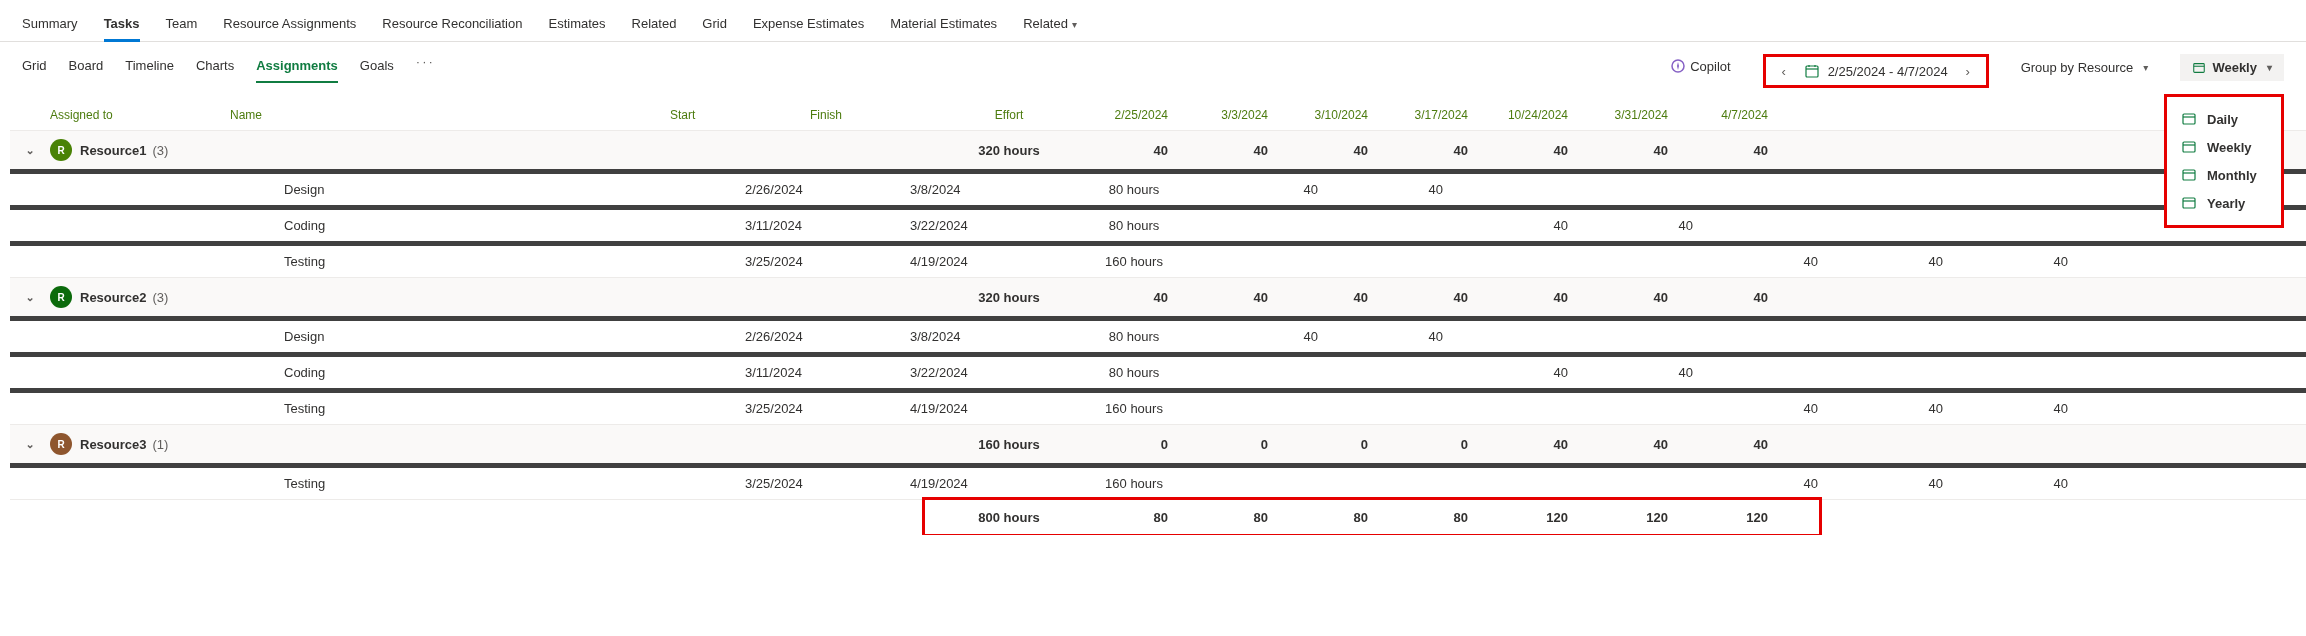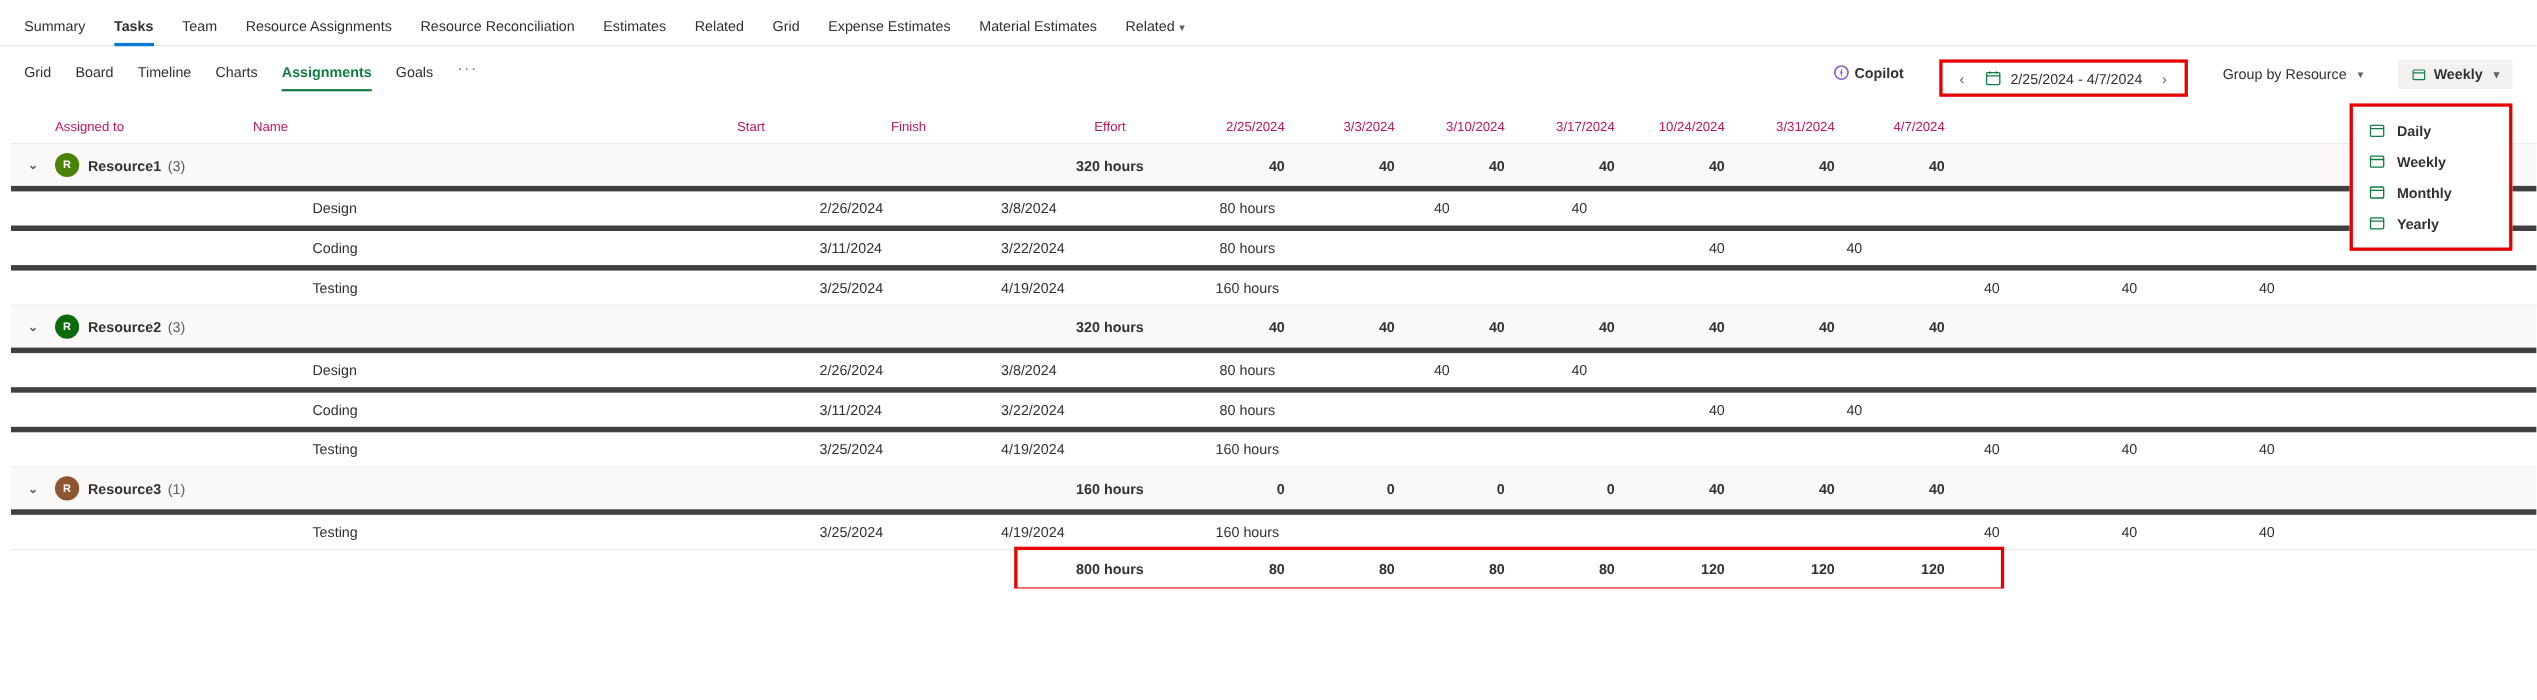--- a/index.html
+++ b/index.html
@@ -11,42 +11,42 @@
   .top-tab.active::after { content:""; position:absolute; left:0; right:0; bottom:-1px; height:3px; background:#0078d4; }
   .chev { margin-left:4px; font-size:10px; color:#605e5c; }
 
   .toolbar { display:flex; align-items:flex-start; padding: 12px 22px; gap: 22px; }
   .sub-tab { cursor:pointer; color:#323130; position:relative; padding:4px 0 10px; }
   .sub-tab.active { color:#107c41; font-weight:700; }
   .sub-tab.active::after { content:""; position:absolute; left:0; right:0; bottom:0; height:2px; background:#107c41; }
   .more-dots { color:#605e5c; cursor:pointer; letter-spacing:2px; }
   .spacer { flex:1; }
   
-  .copilot { display:flex; align-items:center; gap:4px; cursor:pointer; padding:4px 10px;font-weight:bold; }
+  .copilot { display:flex; align-items:center; gap:4px; cursor:pointer; padding:4px 10px; }
   .copilot svg { width:16px; height:16px; }
 
   .date-range-wrap { display:inline-flex; align-items:center; border:3px solid #e60000; padding:6px 10px; gap:12px; }
   .nav-arrow { cursor:pointer; color:#605e5c; font-size:13px; width:16px; text-align:center; }
   .date-range { display:flex; align-items:center; gap:8px; }
   .cal-ico { width:16px; height:16px; }
 
   .group-by { display:flex; align-items:center; gap:6px; cursor:pointer; padding:6px 10px; }
   
   .weekly-wrap { position:relative;font-weight:bold; }
   .weekly-btn { display:flex; align-items:center; gap:6px; cursor:pointer; padding:6px 12px; background:#f3f2f1; }
   .icon-sq { width:14px; height:14px; }
 
-  .dropdown { position:absolute; top: 40px; right:0; border:3px solid #e60000; background:#fff; padding:8px 14px 8px 10px; z-index:10; width:148px; }
+  .dropdown { position:absolute; top: 40px; right:0; border:3px solid #e60000; background:#fff; padding:8px 14px 8px 10px; z-index:10; width:120px; }
   .dd-item { display:flex; align-items:center; gap:10px; padding:6px 4px; cursor:pointer; white-space:nowrap; }
   .dd-item svg { width:16px; height:16px; flex-shrink:0; }
 
   
   .grid { padding: 0 0 0 10px; }
   .grid-head, .grid-row, .grid-group, .grid-total { display:grid; grid-template-columns: 40px 180px 440px 140px 140px 130px 100px 100px 100px 100px 100px 100px 100px; align-items:center; }
-  .grid-head { padding:8px 0; color:#be185d; font-size:12px; }
+  .grid-head { padding:8px 0; color:#4d7c0f; font-size:12px; }
   .grid-head .num, .grid-row .num, .grid-group .num, .grid-total .num { text-align:right; padding-right:12px; }
   .grid-group { background:#faf9f8; padding:8px 0; font-weight:600; border-top:1px solid #edebe9; }
   .grid-row { padding:8px 0; border-top:5px solid #404040;gap:25px; }
   .grid-total { padding:10px 0; font-weight:700; border-top:1px solid #edebe9; }
   .expand { cursor:pointer; color:#605e5c; text-align:center; font-size:11px; }
   .avatar { width:22px; height:22px; border-radius:50%; display:inline-flex; align-items:center; justify-content:center; color:#fff; font-size:10px; font-weight:600; margin-right:8px; vertical-align:middle; }
   .av-teal { background:#498205; }
   .av-green { background:#0b6a0b; }
   .av-brown { background:#8e562e; }
   .res-name { display:flex; align-items:center; }

